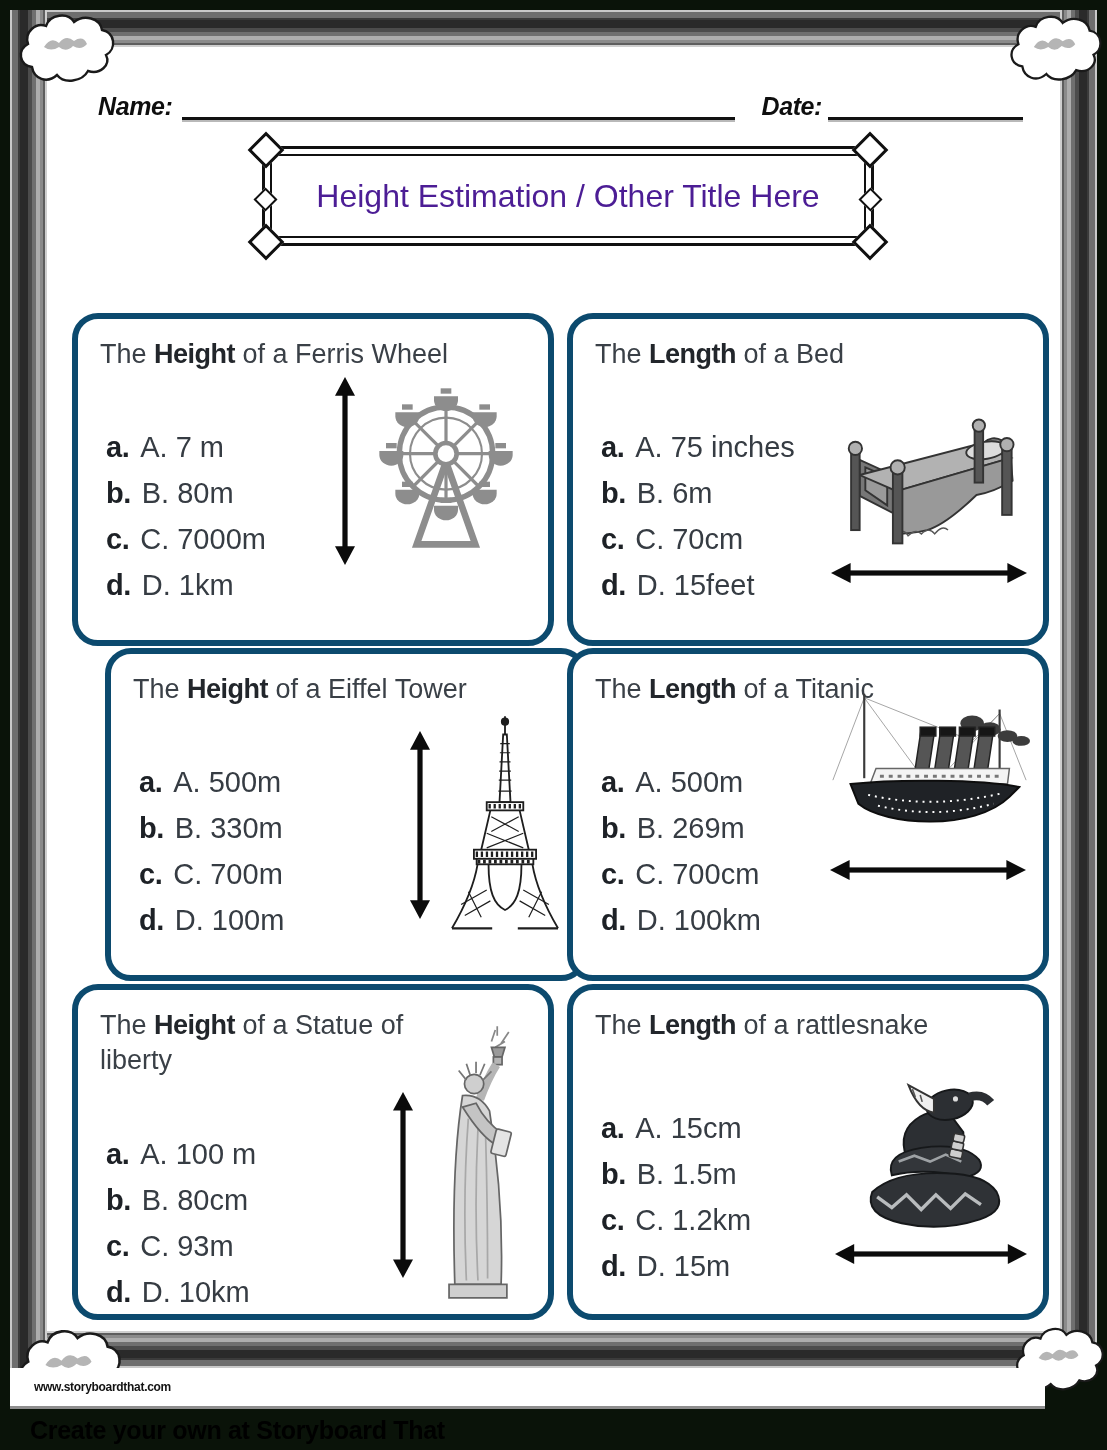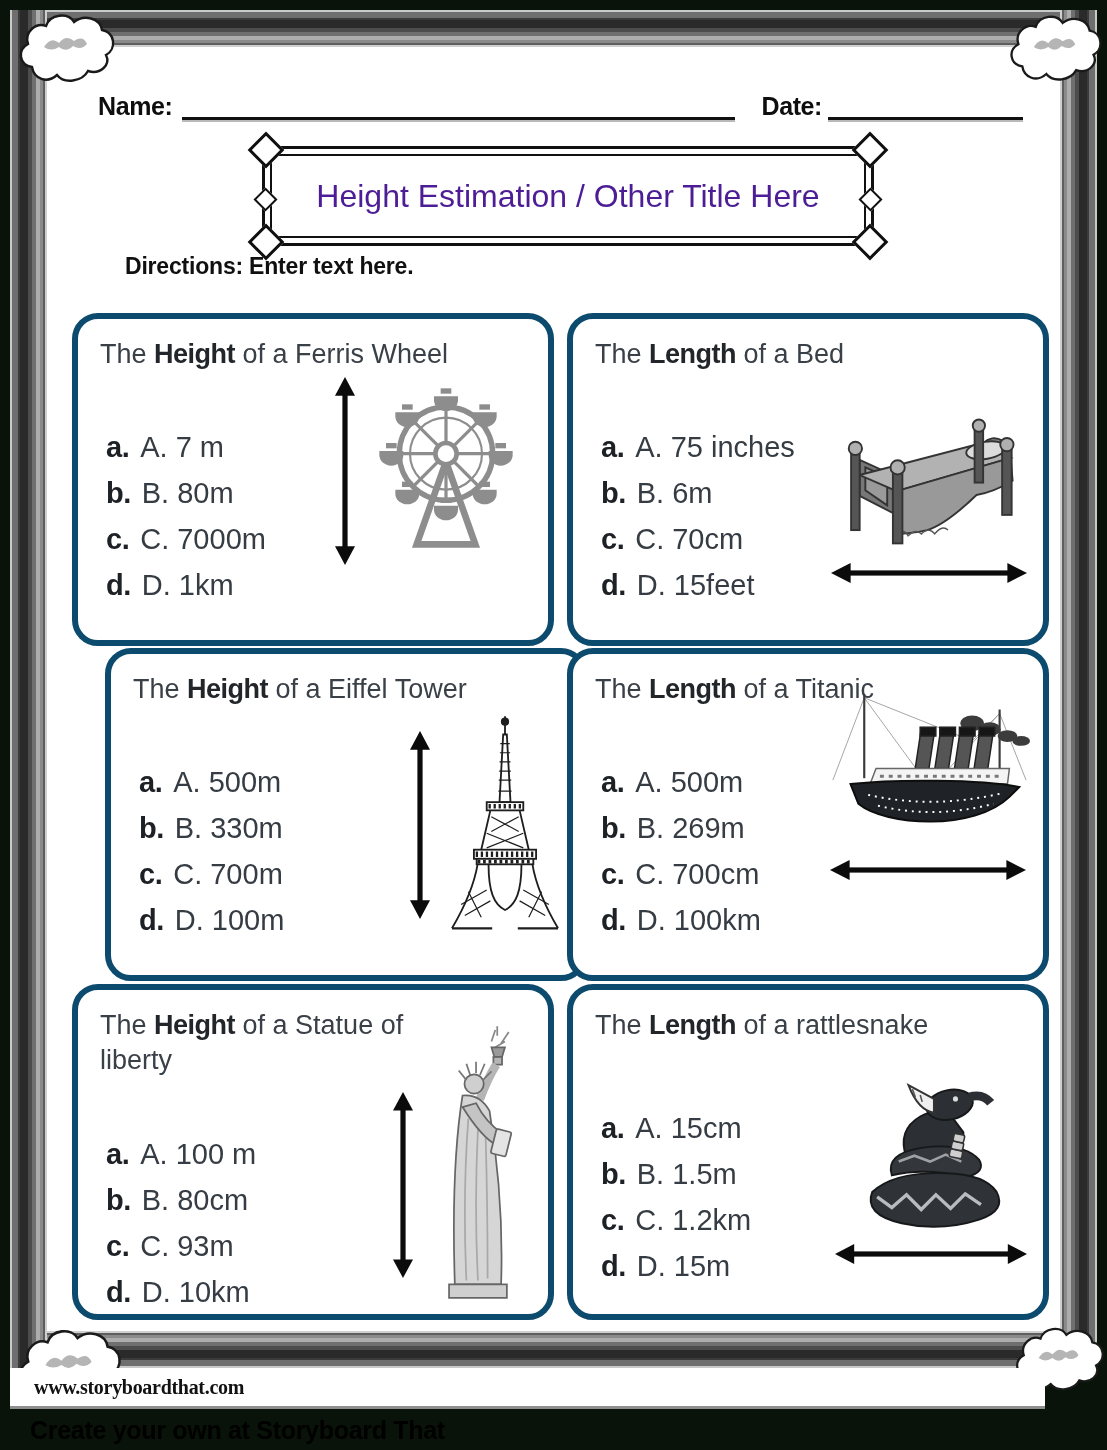--- a/index.html
+++ b/index.html
@@ -11,21 +11,21 @@
   .band-top{left:0;top:0;width:100%;height:37px;
     background:linear-gradient(to bottom,#c9c9c9 0 2px,#6e6e6e 2px 8px,#3b3b3b 8px 10px,#2a2a2a 10px 18px,#4c4c4c 18px 22px,#6f6f6f 22px 26px,#adadad 26px 30px,#8b8b8b 30px 33px,#5e5e5e 33px 35px,#cfcfcf 35px 37px);}
   .band-bottom{left:0;bottom:0;width:100%;height:37px;
     background:linear-gradient(to top,#c9c9c9 0 2px,#6e6e6e 2px 8px,#3b3b3b 8px 10px,#2a2a2a 10px 18px,#4c4c4c 18px 22px,#6f6f6f 22px 26px,#adadad 26px 30px,#8b8b8b 30px 33px,#5e5e5e 33px 35px,#cfcfcf 35px 37px);}
   .band-left{left:0;top:0;width:37px;height:100%;
     background:linear-gradient(to right,#c9c9c9 0 2px,#6e6e6e 2px 8px,#3b3b3b 8px 10px,#2a2a2a 10px 18px,#4c4c4c 18px 22px,#6f6f6f 22px 26px,#adadad 26px 30px,#8b8b8b 30px 33px,#5e5e5e 33px 35px,#cfcfcf 35px 37px);}
   .band-right{right:0;top:0;width:37px;height:100%;
     background:linear-gradient(to left,#c9c9c9 0 2px,#6e6e6e 2px 8px,#3b3b3b 8px 10px,#2a2a2a 10px 18px,#4c4c4c 18px 22px,#6f6f6f 22px 26px,#adadad 26px 30px,#8b8b8b 30px 33px,#5e5e5e 33px 35px,#cfcfcf 35px 37px);}
   .cloud{position:absolute;}
   
-  .namerow{position:absolute;left:88px;top:82px;width:925px;display:flex;align-items:flex-end;}
+  .namerow{position:absolute;left:88px;top:82px;width:925px;display:flex;align-items:flex-end;font-style:italic;}
   .hlabel{font-weight:800;font-size:25px;color:#0e0e0e;letter-spacing:-0.4px;line-height:28px;}
   .wline{border-bottom:3px solid #111;box-shadow:0 2px 0 #b9b9b9;height:24px;}
   .line-name{flex:1;margin:0 26px 0 10px;}
   .line-date{width:195px;margin-left:6px;}
   .title-frame{position:absolute;left:252px;top:136px;width:606px;height:94px;border:3px solid #101010;
      display:flex;align-items:center;justify-content:center;background:#fff;}
   .title-frame .inner{position:absolute;inset:5px;border:2px solid #101010;}
   .orn{position:absolute;background:#fff;border:3px solid #101010;transform:rotate(45deg);}
   .orn.c{width:20px;height:20px;}
   .orn.m{width:13px;height:13px;border-width:2px;}
@@ -37,21 +37,21 @@
   .card-title .kw{font-weight:800;color:#22262b;letter-spacing:-0.5px;}
   .options{position:absolute;left:28px;}
   .opt{display:flex;align-items:baseline;height:46px;font-size:29px;color:#363c43;}
   .opt .letter{font-weight:800;color:#1d2126;margin-right:11px;letter-spacing:-0.5px;}
   .fig{position:absolute;display:flex;align-items:center;gap:9px;}
   .fig.col{flex-direction:column;gap:0;}
   
   .footer-bar{position:absolute;left:10px;top:1368px;width:1035px;height:41px;background:#fff;
      border-bottom:3px solid #8e8e8e;display:flex;align-items:center;justify-content:space-between;
      padding:0 46px 0 24px;box-sizing:border-box;}
-  .url{font-weight:700;font-size:20px;color:#121212;letter-spacing:-0.3px;font-family:Liberation Serif, serif;}
+  .url{font-weight:700;font-size:12px;color:#121212;letter-spacing:-0.3px;}
   .logo{display:flex;align-items:center;gap:9px;}
   .logo-text{font-size:27px;font-weight:700;letter-spacing:-0.5px;}
   .logo-text .lp{color:#2e2e2e;}
   .logo-text .ls{color:#a3a3a3;}
   .bottom-text{position:absolute;left:30px;top:1416px;font-weight:800;font-size:25px;color:#000000;letter-spacing:-0.3px;}
 </style>
 </head>
 <body>
 
 <svg width="0" height="0" style="position:absolute">
@@ -92,21 +92,20 @@
       <span class="inner"></span>
       <span class="orn c" style="left:-12px;top:-12px"></span>
       <span class="orn c" style="right:-12px;top:-12px"></span>
       <span class="orn c" style="left:-12px;bottom:-12px"></span>
       <span class="orn c" style="right:-12px;bottom:-12px"></span>
       <span class="orn m" style="left:-8px;top:42px"></span>
       <span class="orn m" style="right:-8px;top:42px"></span>
       <span class="page-title">Height Estimation / Other Title Here</span>
     </div>
 
-    <div class="directions">Directions: Enter text here.</div>
 
     <div class="card" style="left:62px;top:303px;">
       <div class="card-title"><span>The</span> <span class="kw">Height</span><span> of a Ferris Wheel</span></div>
       <div class="options" style="top:112px">
         <div class="opt">
             <span class="letter">a.</span>
             <span>A. 7 m</span>
           </div>
         <div class="opt">
             <span class="letter">b.</span>

